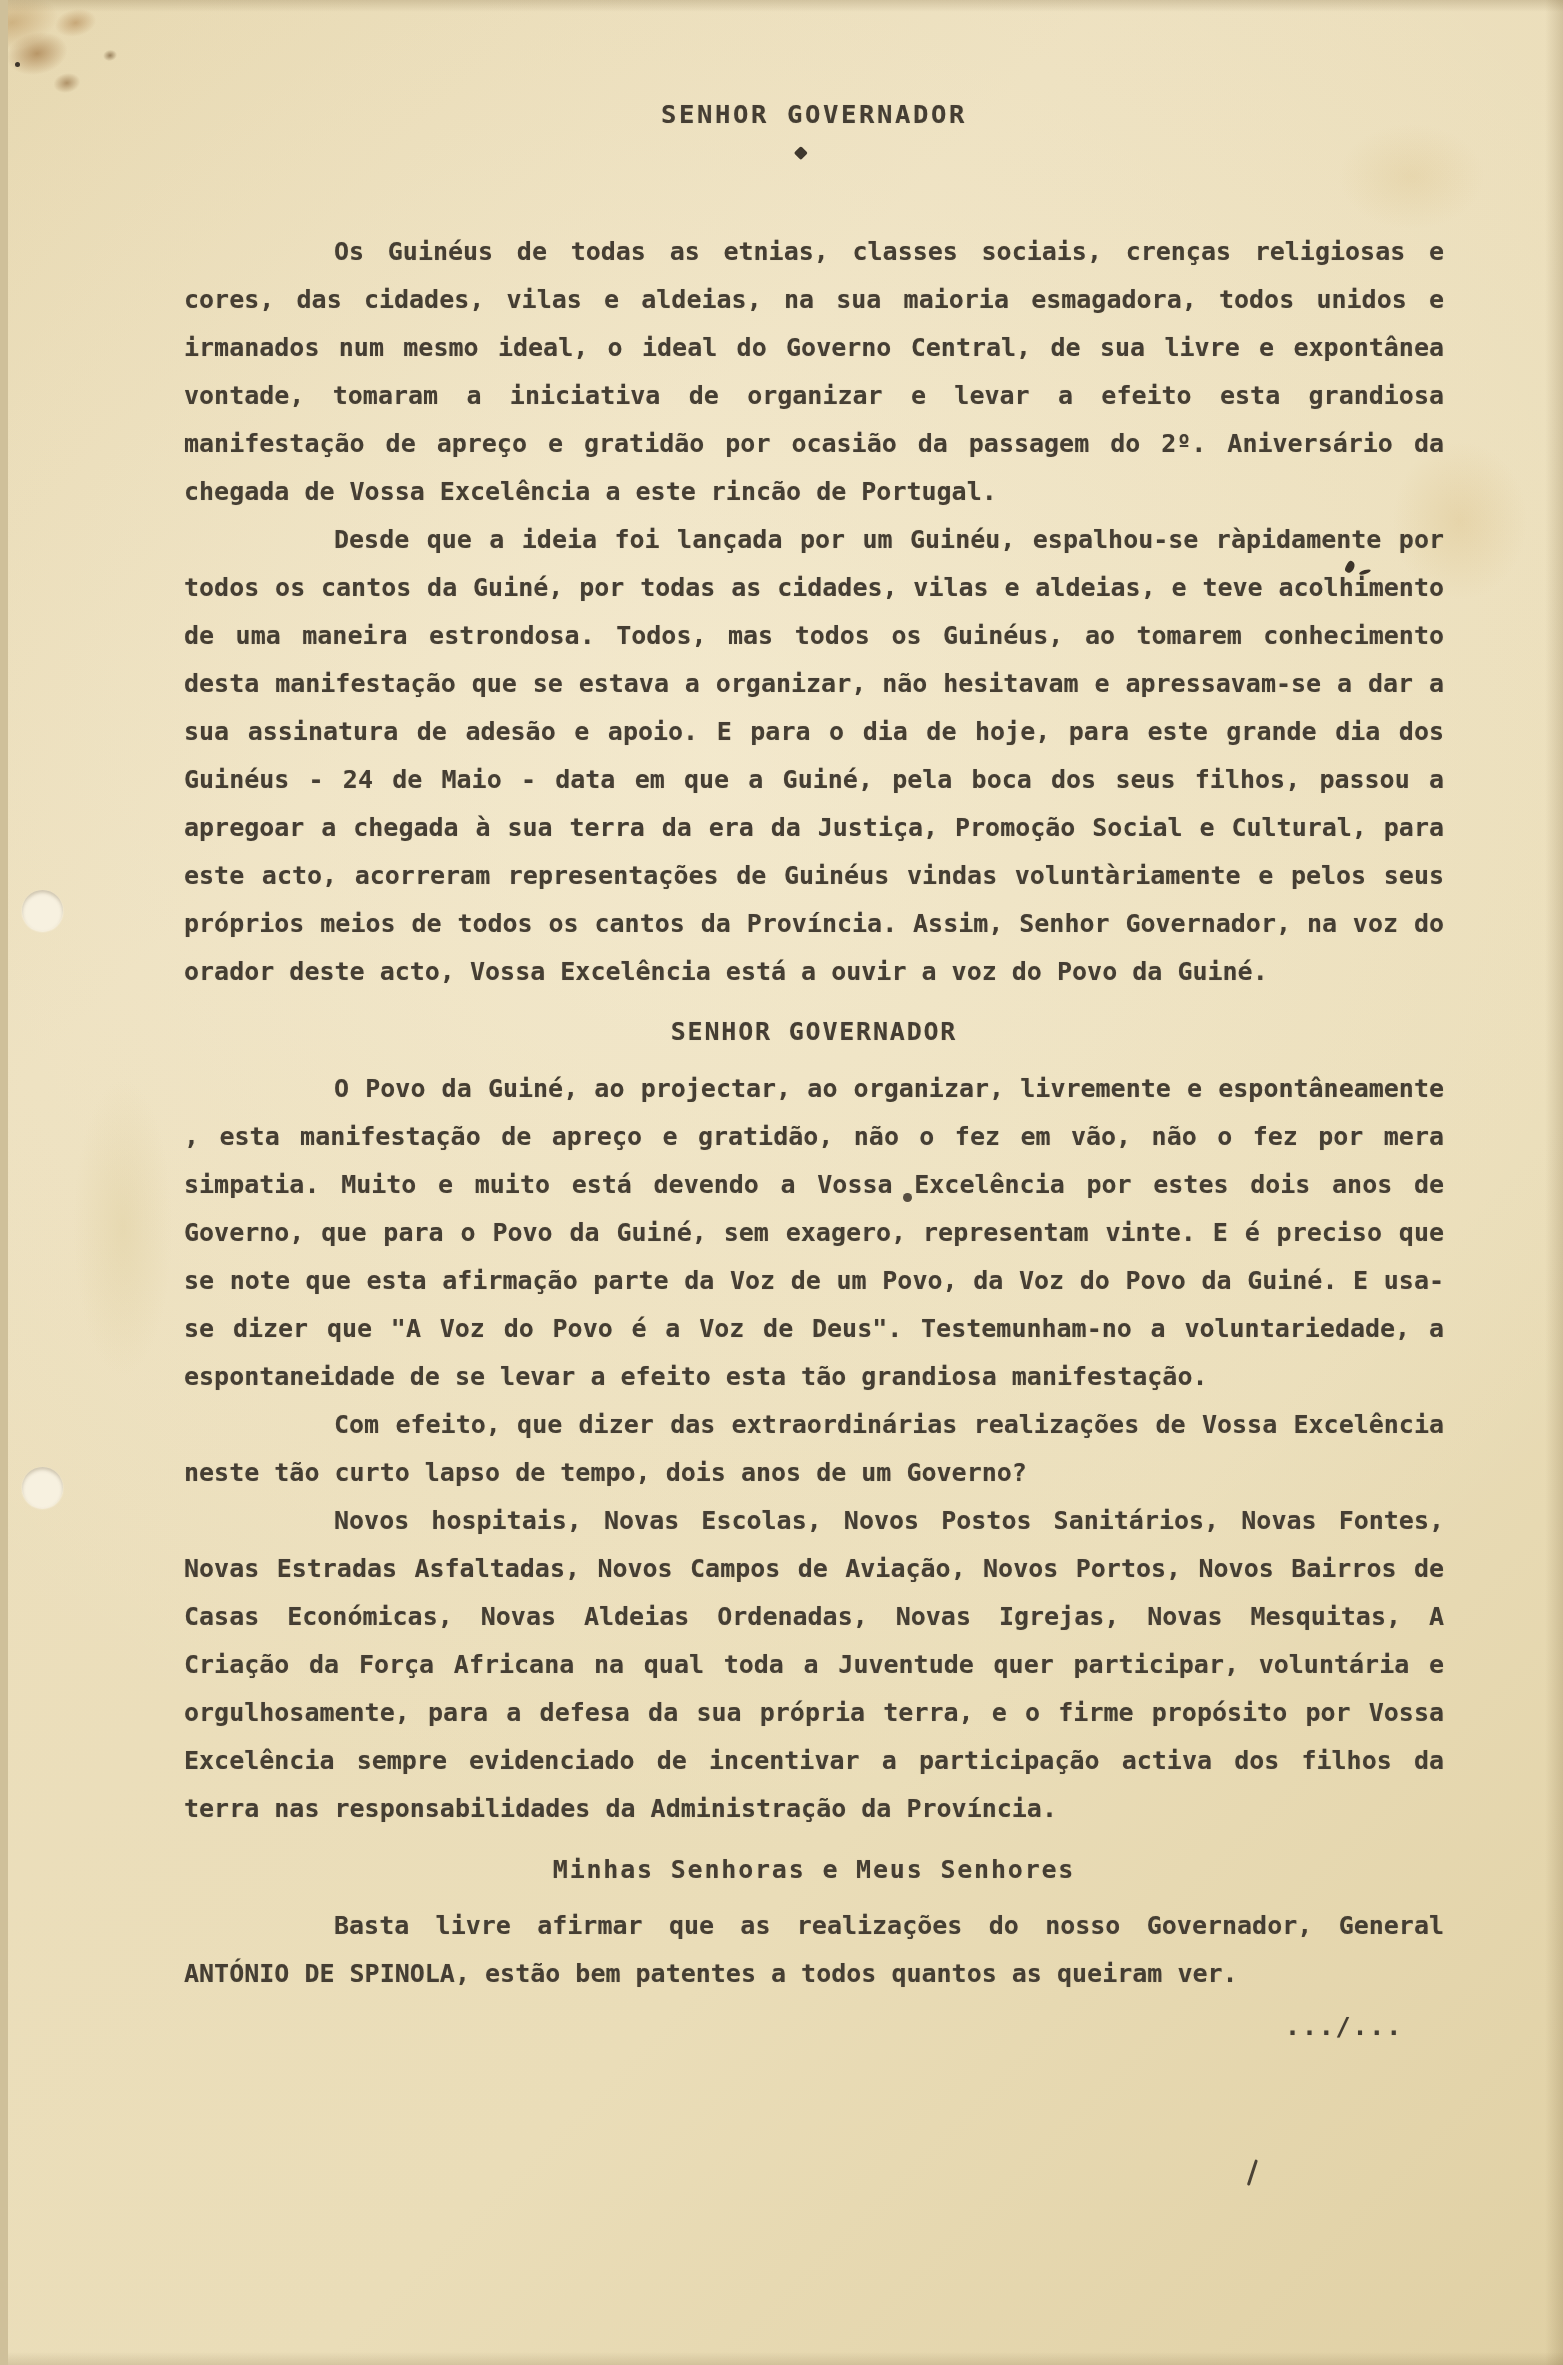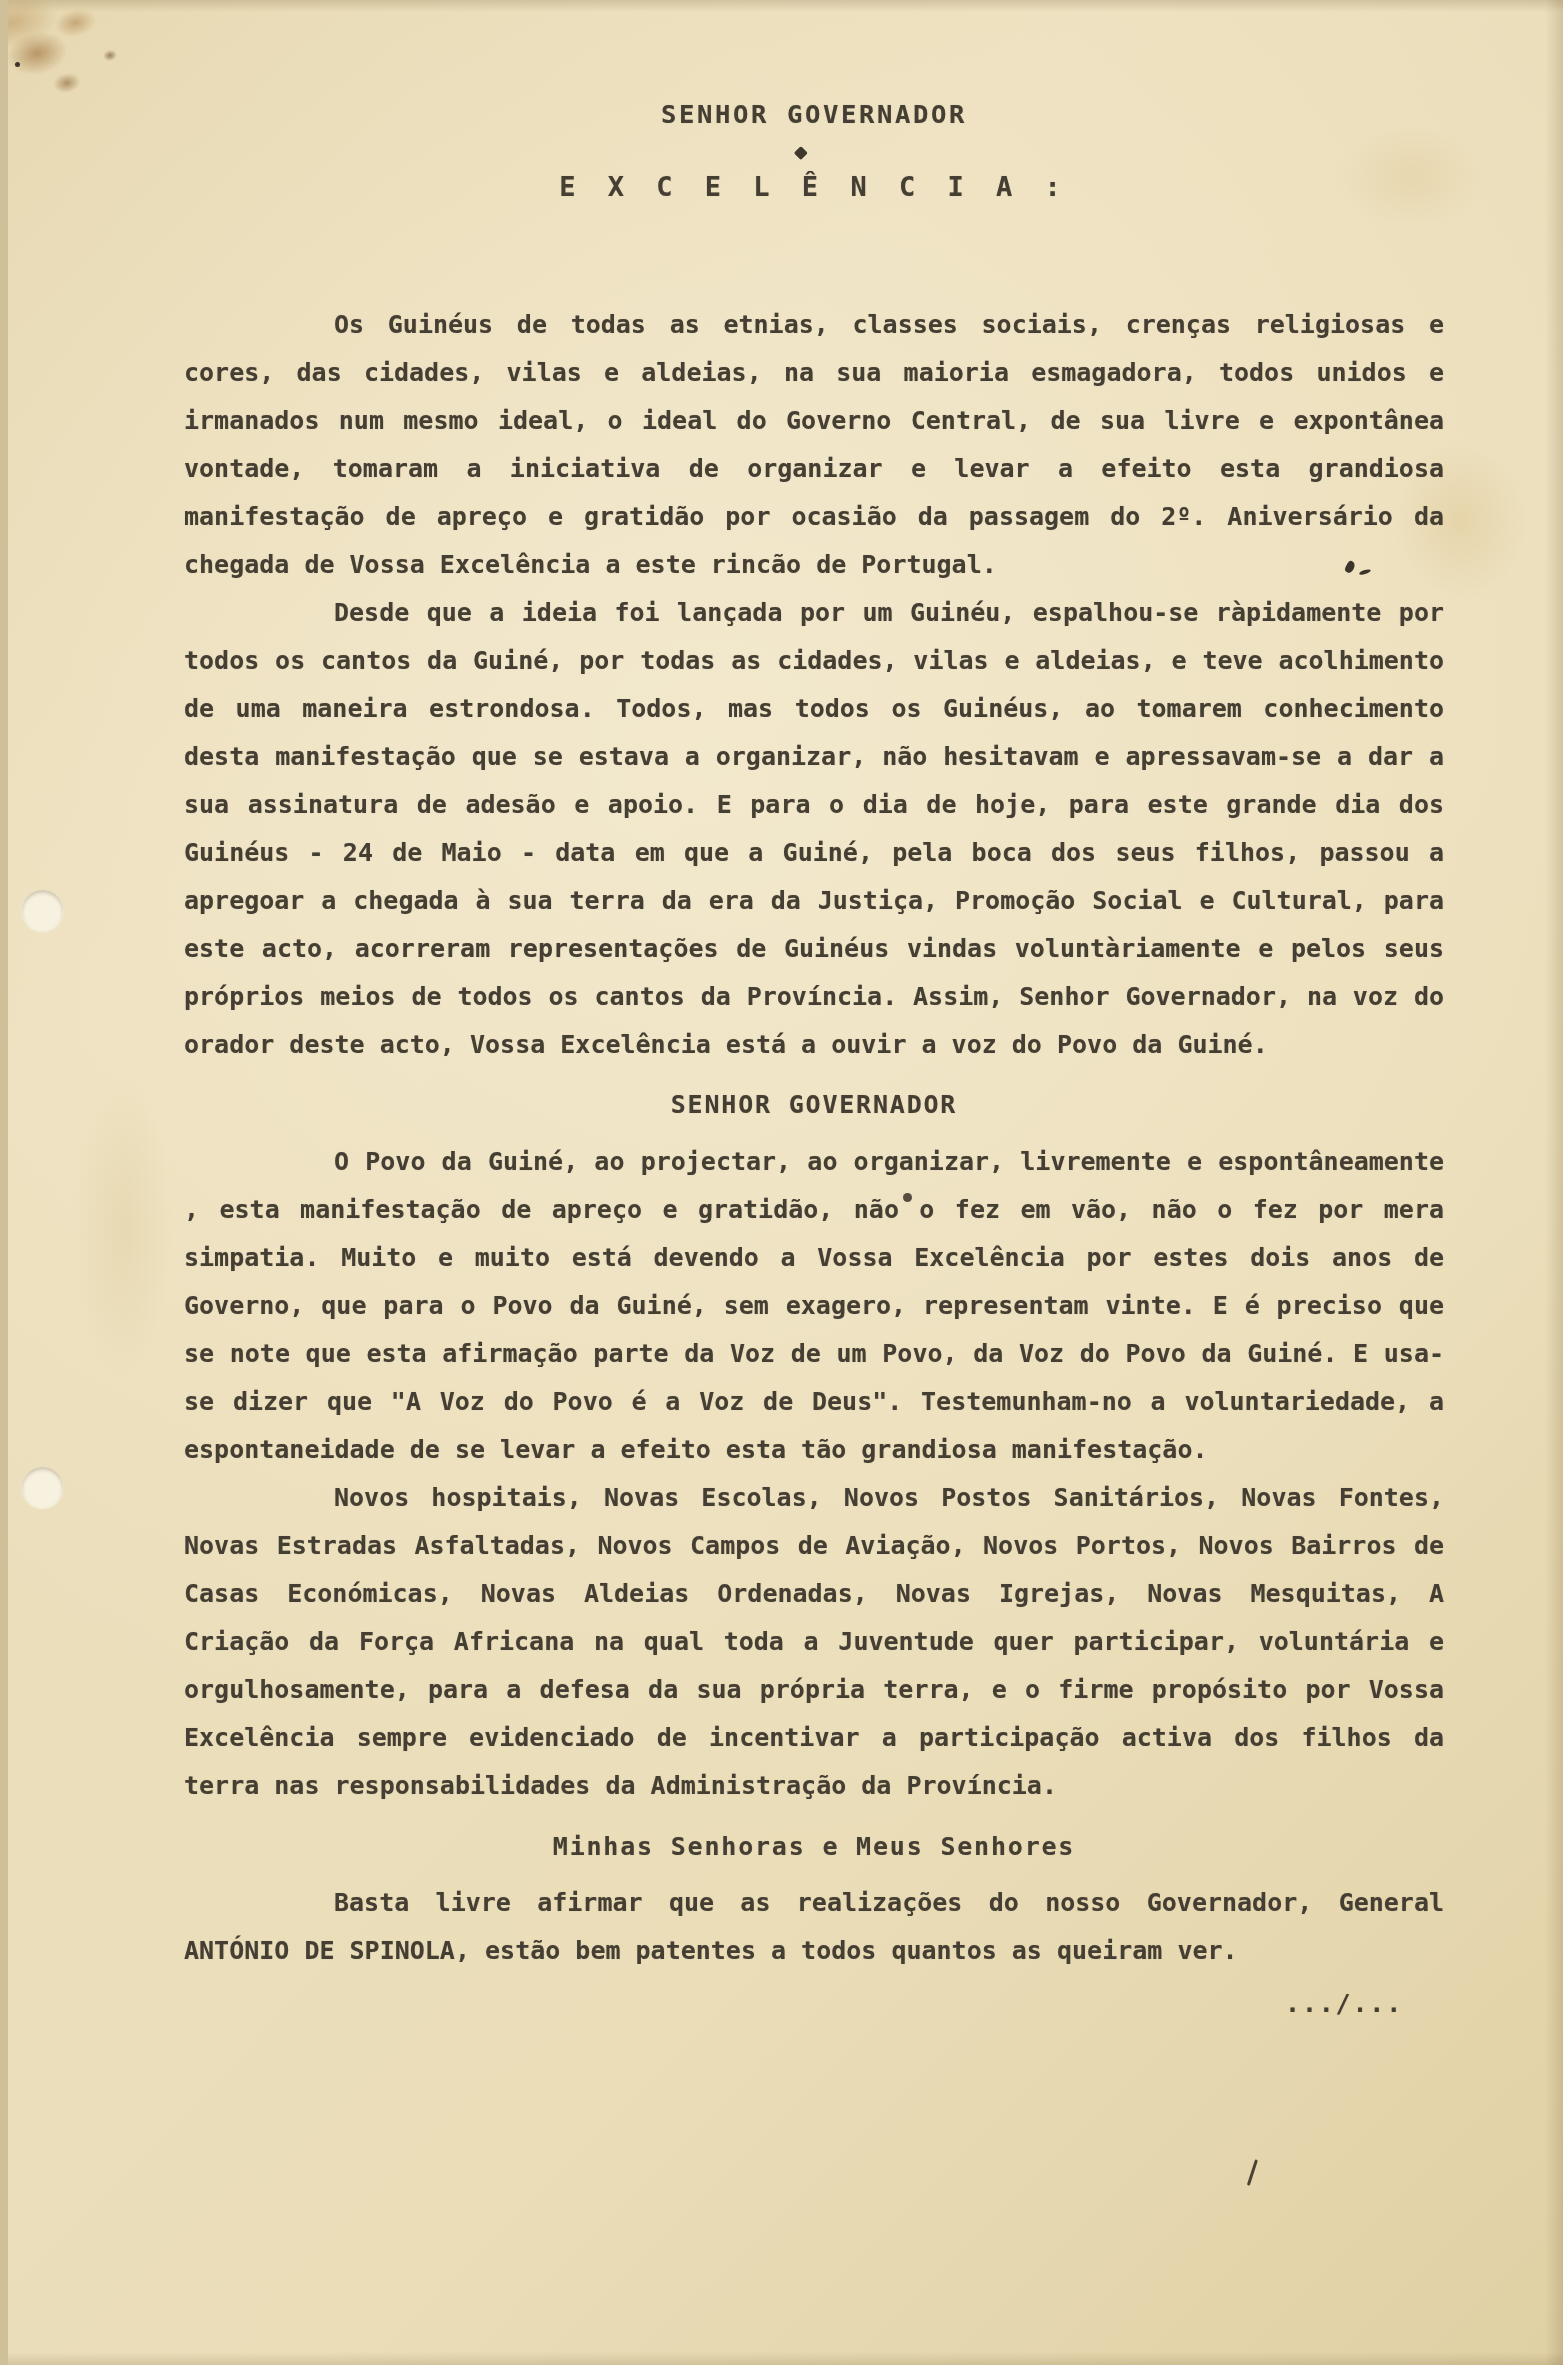--- a/index.html
+++ b/index.html
@@ -143,27 +143,27 @@
   <div class="speck speck-2"></div>
   <div class="speck speck-3"></div>
   <div class="speck speck-4"></div>
   <div class="pen-tick"></div>
   <div class="caret-mark"></div>
 
   <div class="content">
 
     <div class="doc-title">SENHOR GOVERNADOR</div>
 
-    <div class="salutation">E X C E L Ê N C I A :</div>
 
     <div class="body-text">
       <p>Os Guinéus de todas as etnias, classes sociais, crenças religiosas e cores, das cidades, vilas e aldeias, na sua maioria esmagadora, todos unidos e irmanados num mesmo ideal, o ideal do Governo Central, de sua livre e expontânea vontade, tomaram a iniciativa de organizar e levar a efeito esta grandiosa manifestação de apreço e gratidão por ocasião da passagem do 2º. Aniversário da chegada de Vossa Excelência a este rincão de Portugal.</p>
       <p>Desde que a ideia foi lançada por um Guinéu, espalhou-se ràpidamente por todos os cantos da Guiné, por todas as cidades, vilas e aldeias, e teve acolhimento de uma maneira estrondosa. Todos, mas todos os Guinéus, ao tomarem conhecimento desta manifestação que se estava a organizar, não hesitavam e apressavam-se a dar a sua assinatura de adesão e apoio. E para o dia de hoje, para este grande dia dos Guinéus - 24 de Maio - data em que a Guiné, pela boca dos seus filhos, passou a apregoar a chegada à sua terra da era da Justiça, Promoção Social e Cultural, para este acto, acorreram representações de Guinéus vindas voluntàriamente e pelos seus próprios meios de todos os cantos da Província. Assim, Senhor Governador, na voz do orador deste acto, Vossa Excelência está a ouvir a voz do Povo da Guiné.</p>
       <p class="center-heading">SENHOR GOVERNADOR</p>
       <p>O Povo da Guiné, ao projectar, ao organizar, livremente e espontâneamente , esta manifestação de apreço e gratidão, não o fez em vão, não o fez por mera simpatia. Muito e muito está devendo a Vossa Excelência por estes dois anos de Governo, que para o Povo da Guiné, sem exagero, representam vinte. E é preciso que se note que esta afirmação parte da Voz de um Povo, da Voz do Povo da Guiné. E usa-se dizer que "A Voz do Povo é a Voz de Deus". Testemunham-no a voluntariedade, a espontaneidade de se levar a efeito esta tão grandiosa manifestação.</p>
+      <p>Com efeito, que dizer das extraordinárias realizações de Vossa Excelência neste tão curto lapso de tempo, dois anos de um Governo?</p>
       <p>Novos hospitais, Novas Escolas, Novos Postos Sanitários, Novas Fontes, Novas Estradas Asfaltadas, Novos Campos de Aviação, Novos Portos, Novos Bairros de Casas Económicas, Novas Aldeias Ordenadas, Novas Igrejas, Novas Mesquitas, A Criação da Força Africana na qual toda a Juventude quer participar, voluntária e orgulhosamente, para a defesa da sua própria terra, e o firme propósito por Vossa Excelência sempre evidenciado de incentivar a participação activa dos filhos da terra nas responsabilidades da Administração da Província.</p>
       <p class="center-heading">Minhas Senhoras e Meus Senhores</p>
       <p>Basta livre afirmar que as realizações do nosso Governador, General ANTÓNIO DE SPINOLA, estão bem patentes a todos quantos as queiram ver.</p>
     </div>
 
     <div class="continuation">.../...</div>
 
   </div>
 
   <div class="edge-right"></div>

